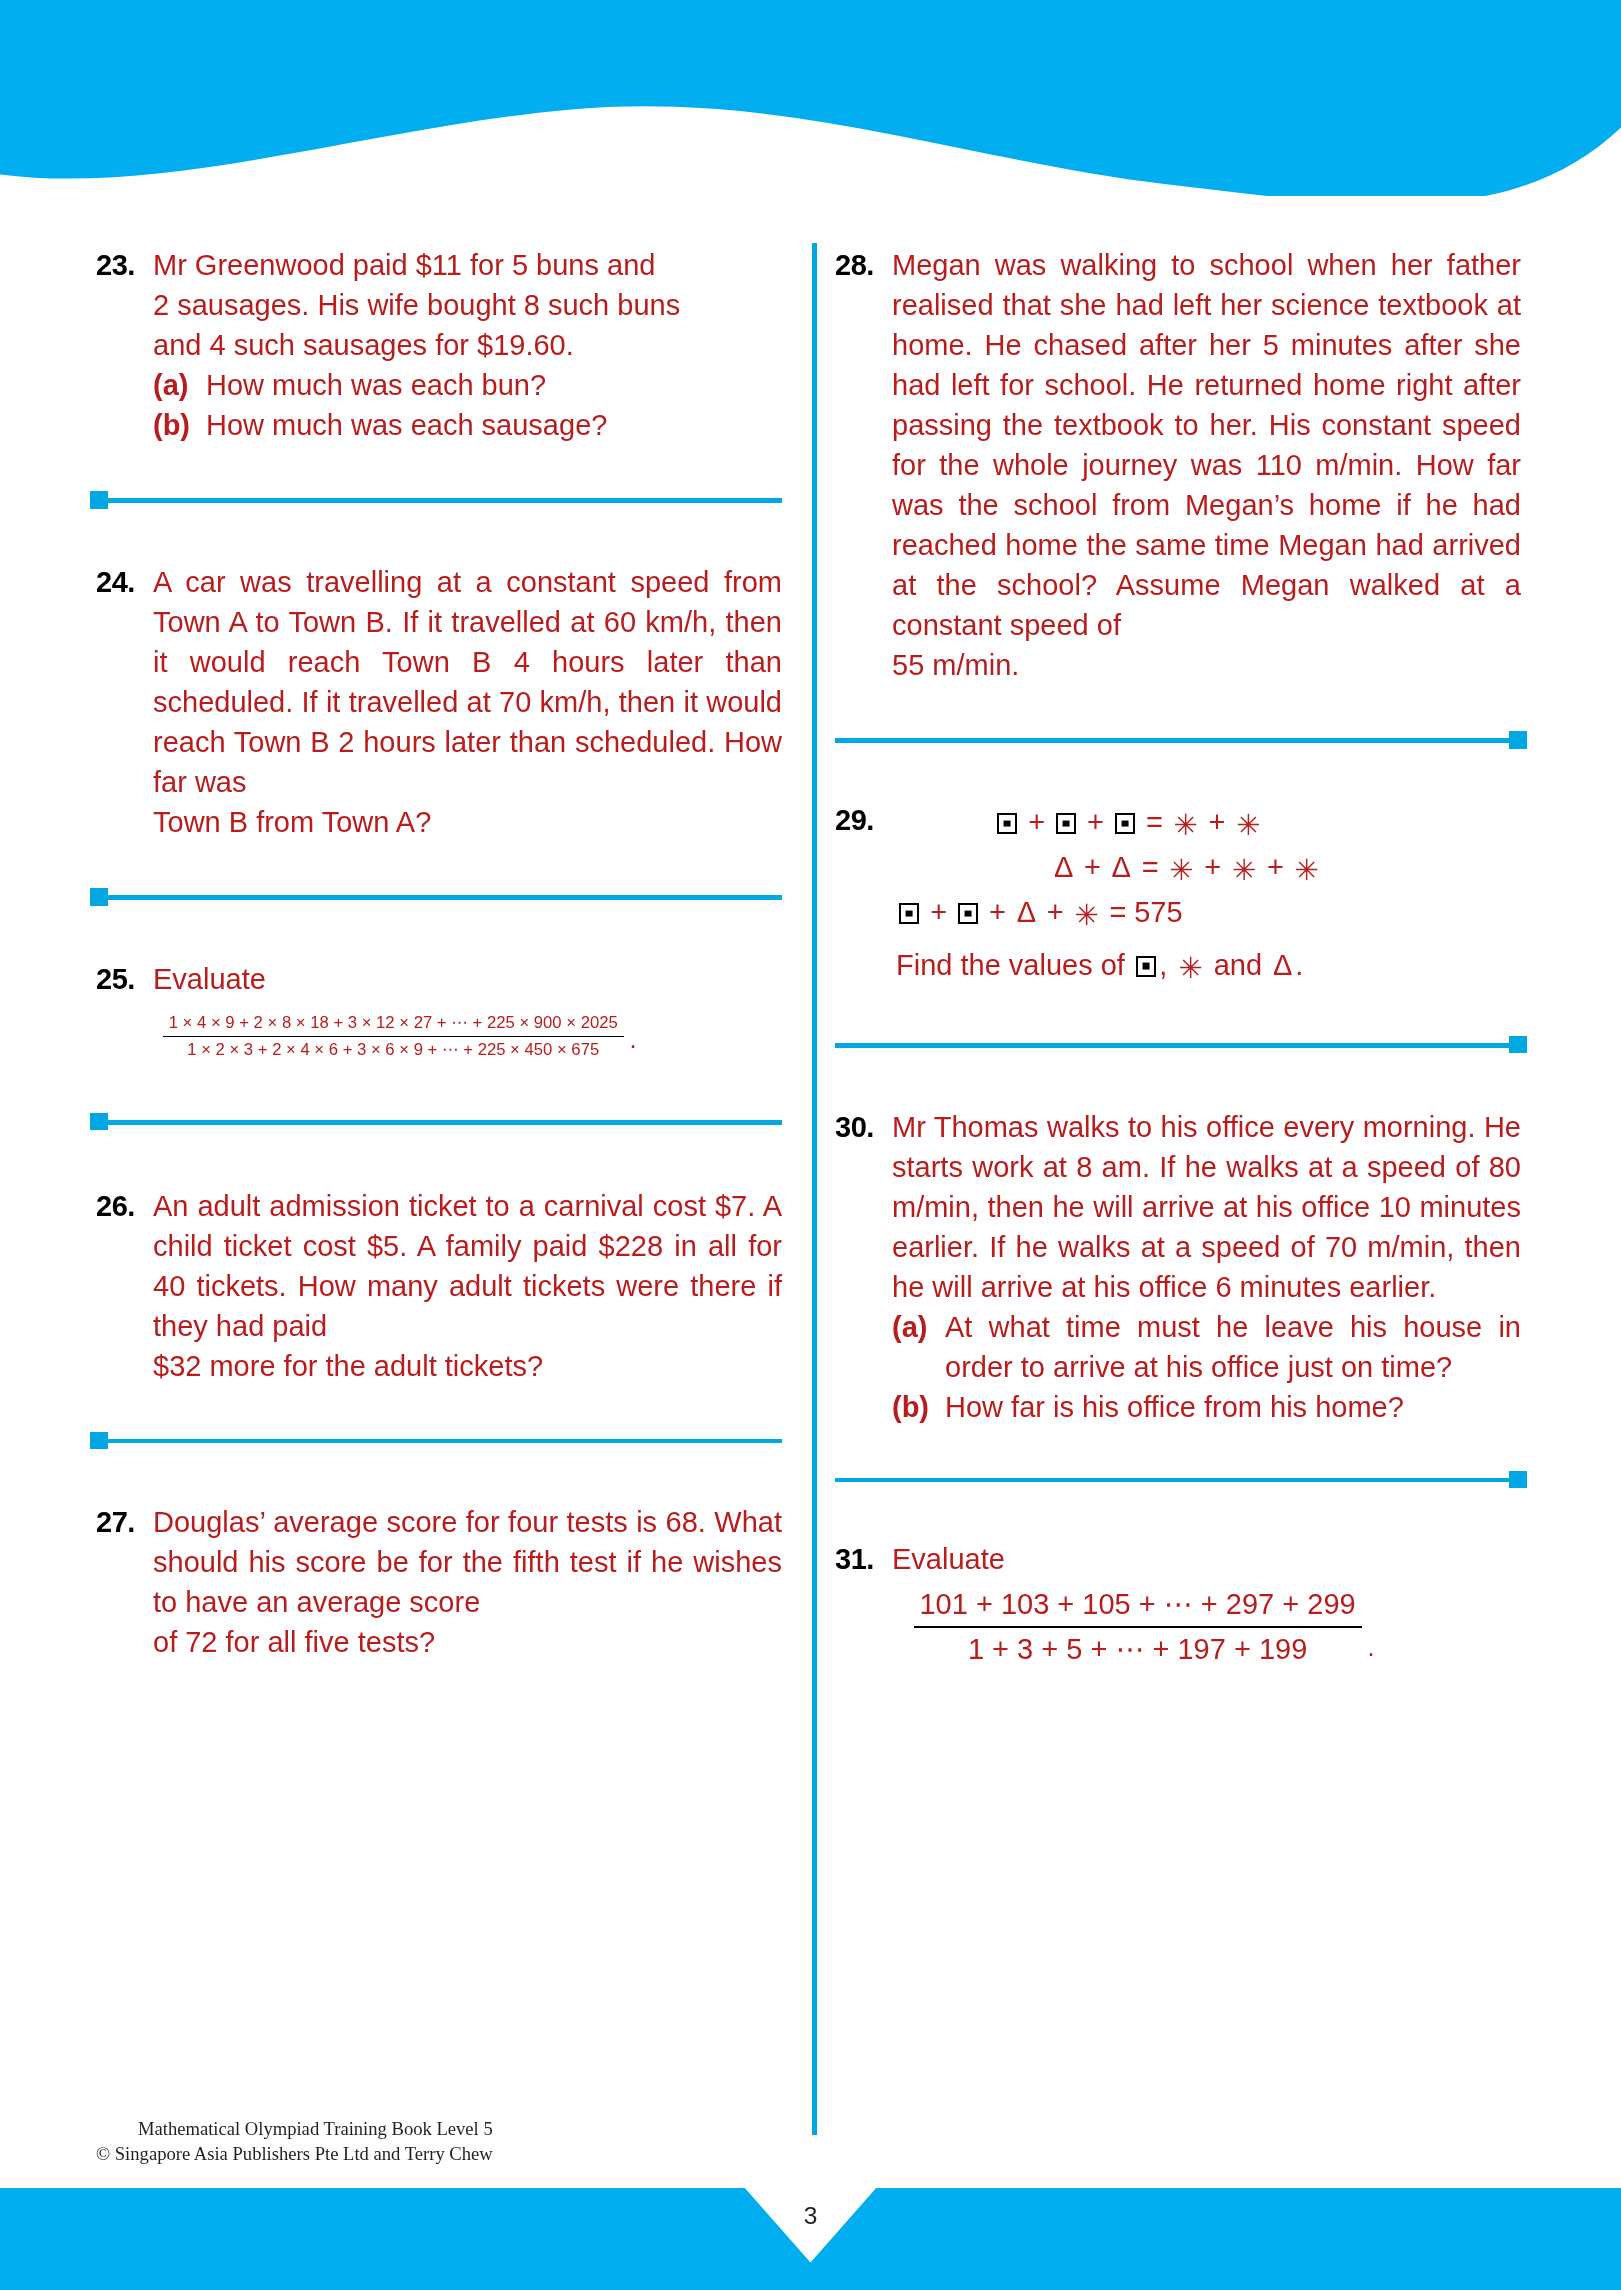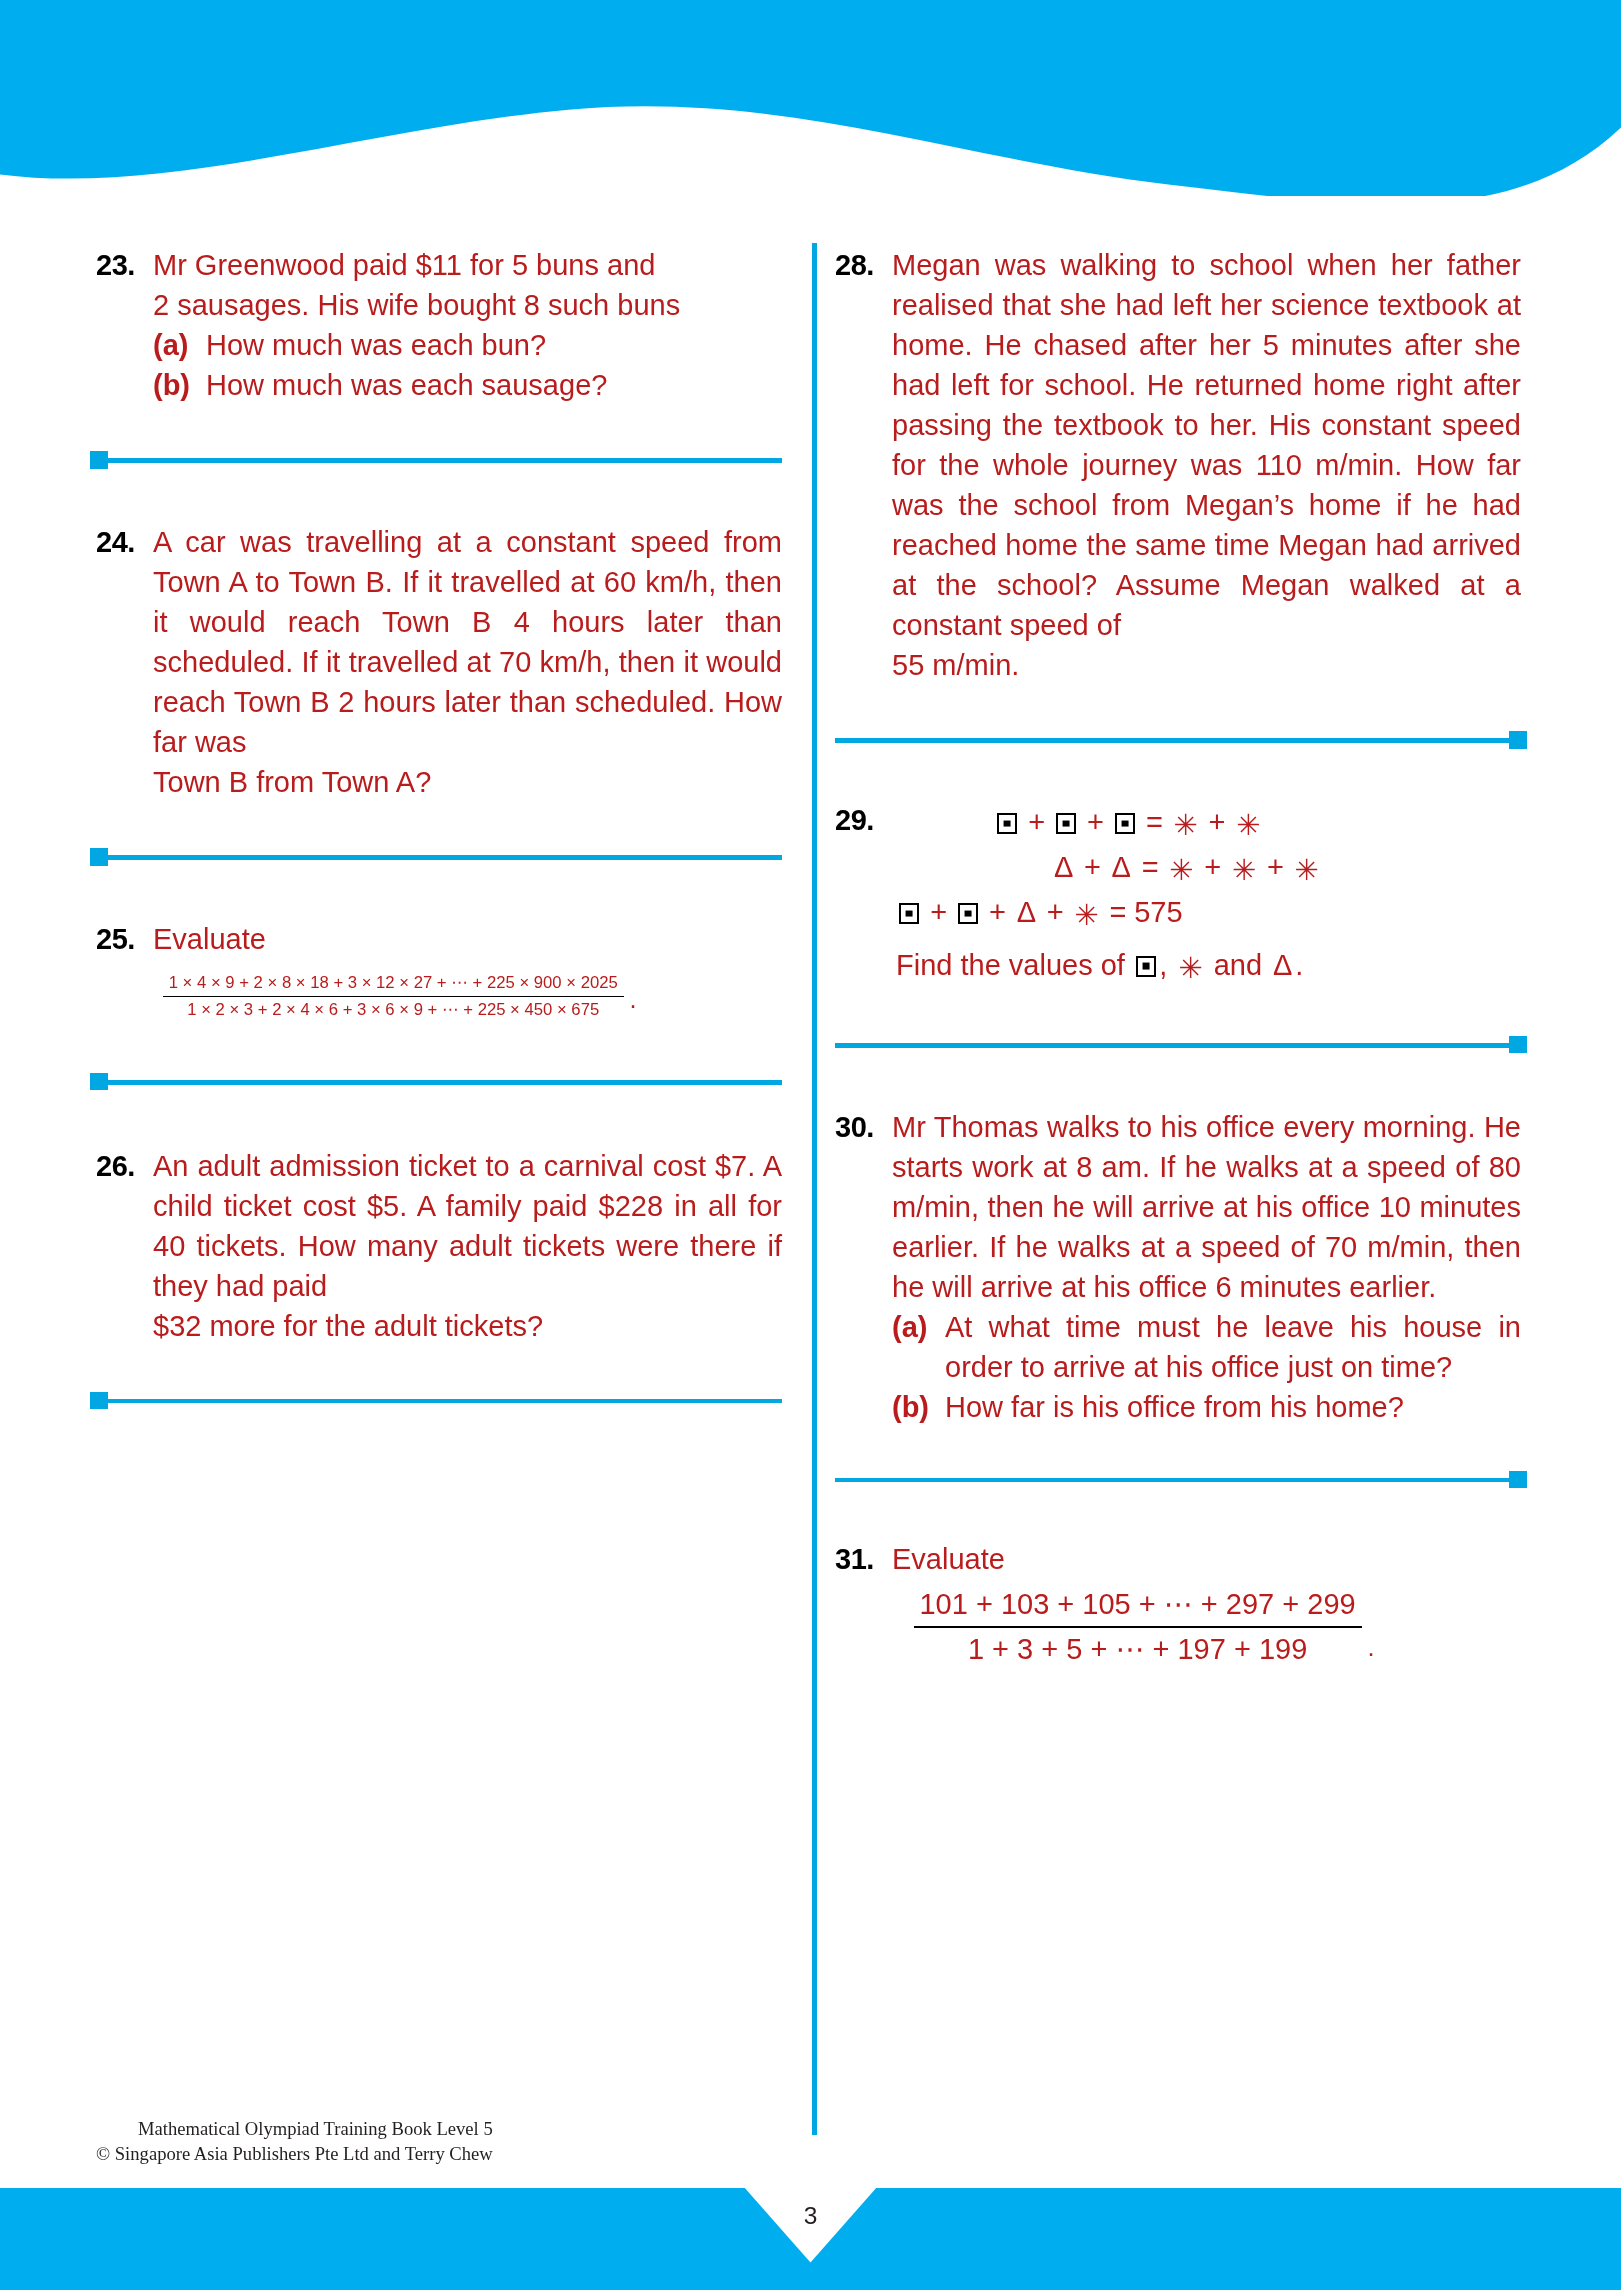--- a/index.html
+++ b/index.html
@@ -227,20 +227,21 @@
 
 <div class="content">
 
   <div class="col col-left">
 
     <div class="q">
       <div class="q-num">23.</div>
       <div class="q-body">
         <p class="just">Mr Greenwood paid $11 for 5 buns and</p>
         <p class="just">2 sausages. His wife bought 8 such buns</p>
+        <p class="last">and 4 such sausages for $19.60.</p>
         <div class="sub">
           <span class="sub-label">(a)</span>
           <span class="sub-text">How much was each bun?</span>
         </div>
         <div class="sub">
           <span class="sub-label">(b)</span>
           <span class="sub-text">How much was each sausage?</span>
         </div>
       </div>
     </div>
@@ -284,20 +285,27 @@
       <div class="q-body">
         <p class="just">An adult admission ticket to a carnival cost $7. A child ticket cost $5. A family paid $228 in all for 40 tickets. How many adult tickets were there if they had paid</p>
         <p class="last">$32 more for the adult tickets?</p>
       </div>
     </div>
 
     <div style="height:53px"></div>
     <div class="rule left-cap"></div>
     <div style="height:59px"></div>
 
+    <div class="q">
+      <div class="q-num">27.</div>
+      <div class="q-body">
+        <p class="just">Douglas’ average score for four tests is 68. What should his score be for the fifth test if he wishes to have an average score</p>
+        <p class="last">of 72 for all five tests?</p>
+      </div>
+    </div>
 
   </div>
 
   <div class="col col-right">
 
     <div class="q">
       <div class="q-num">28.</div>
       <div class="q-body">
         <p class="just">Megan was walking to school when her father realised that she had left her science textbook at home. He chased after her 5 minutes after she had left for school. He returned home right after passing the textbook to her. His constant speed for the whole journey was 110 m/min. How far was the school from Megan’s home if he had reached home the same time Megan had arrived at the school? Assume Megan walked at a constant speed of</p>
         <p class="last">55 m/min.</p>

